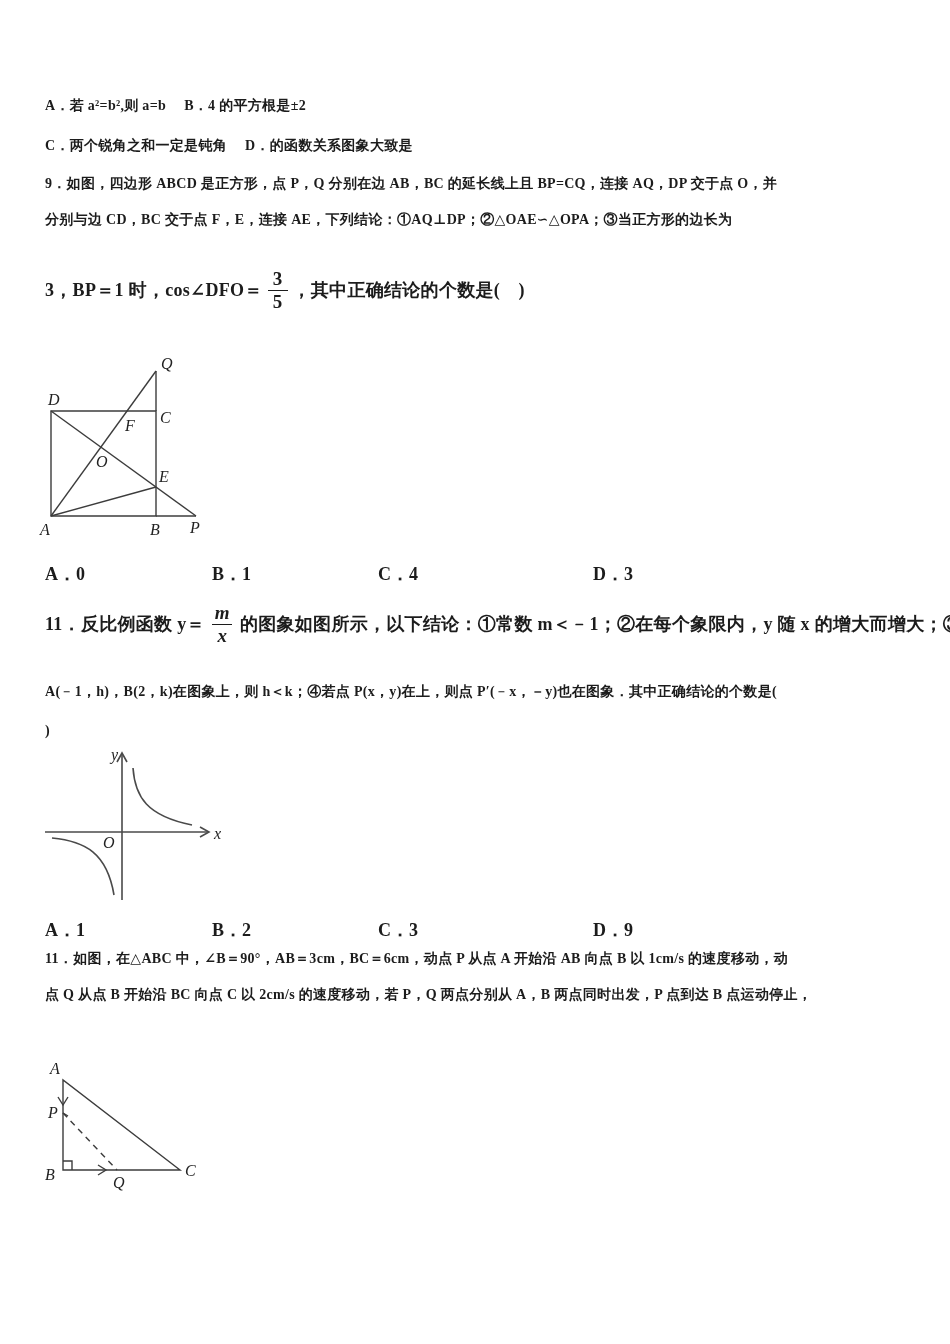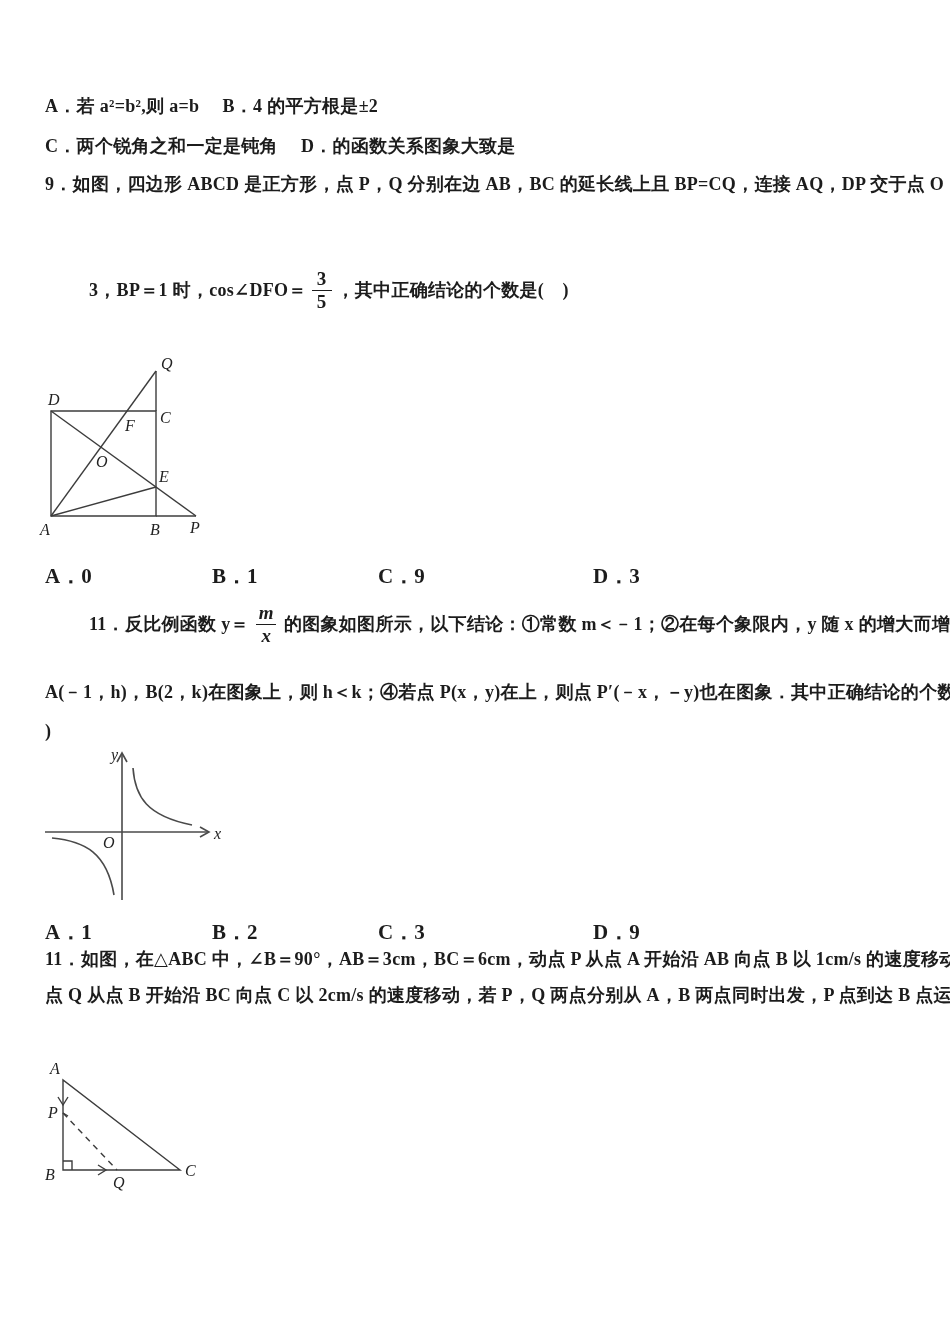--- a/index.html
+++ b/index.html
@@ -10,53 +10,52 @@
     height: 1344px;
     background: #ffffff;
     font-family: "Liberation Serif", "DejaVu Serif", serif;
     color: #1c1c1c;
     overflow: hidden;
   }
   .line {
     position: absolute;
     left: 45px;
     white-space: nowrap;
-    font-size: 18px;
+    font-size: 14px;
     font-weight: bold;
     letter-spacing: 0.3px;
     line-height: 22px;
   }
   .fracline {
     position: absolute;
     left: 45px;
     display: flex;
     align-items: center;
     white-space: nowrap;
     font-size: 18px;
     font-weight: bold;
     letter-spacing: 0.3px;
-    margin-left: 44px;
   }
   .frac {
     display: inline-flex;
     flex-direction: column;
     align-items: center;
     margin: 0 5px;
     font-size: 19px;
     font-weight: bold;
     line-height: 1.15;
   }
   .frac .num { padding: 0 5px; }
   .frac .den { border-top: 1.6px solid #1c1c1c; padding: 0 5px; }
   .frac .it { font-style: italic; }
   .optrow { position: absolute; left: 0; top: 0; width: 950px; height: 24px; }
   .optrow span {
     position: absolute;
     white-space: nowrap;
-    font-size: 21px;
+    font-size: 18px;
     font-weight: bold;
   }
   .optrow span:nth-child(1) { left: 45px; }
   .optrow span:nth-child(2) { left: 212px; }
   .optrow span:nth-child(3) { left: 378px; }
   .optrow span:nth-child(4) { left: 545px; margin-left: 48px; }
   .fig { position: absolute; }
   .fig svg text {
     font-family: "Liberation Serif", "DejaVu Serif", serif;
     font-style: italic;
@@ -67,20 +66,21 @@
 </style>
 </head>
 <body>
 
 <div id="page">
 
   <div class="line" style="top:95px">A．若 a²=b²,则 a=b　 B．4 的平方根是±2</div>
   <div class="line" style="top:135px">C．两个锐角之和一定是钝角　 D．的函数关系图象大致是</div>
 
   <div class="line" style="top:173px">9．如图，四边形 ABCD 是正方形，点 P，Q 分别在边 AB，BC 的延长线上且 BP=CQ，连接 AQ，DP 交于点 O，并</div>
+  <div class="line" style="top:209px">分别与边 CD，BC 交于点 F，E，连接 AE，下列结论：①AQ⊥DP；②△OAE∽△OPA；③当正方形的边长为</div>
 
   <div class="fracline" style="top:268px">
     <span>3，BP＝1 时，cos∠DFO＝</span>
     <span class="frac">
       <span class="num">3</span>
       <span class="den">5</span>
     </span>
     <span>，其中正确结论的个数是(　)</span>
   </div>
 
@@ -105,21 +105,21 @@
       <text x="131" y="129">E</text>
       <text x="12" y="182">A</text>
       <text x="122" y="182">B</text>
       <text x="162" y="180">P</text>
     </svg>
   </div>
 
   <div class="optrow" style="top:562px">
     <span>A．0</span>
     <span>B．1</span>
-    <span>C．9</span>
+    <span>C．4</span>
     <span>D．3</span>
   </div>
 
   <div class="fracline" style="top:602px">
     <span>11．反比例函数 y＝</span>
     <span class="frac">
       <span class="num it">m</span>
       <span class="den it">x</span>
     </span>
     <span>的图象如图所示，以下结论：①常数 m＜﹣1；②在每个象限内，y 随 x 的增大而增大；③若点</span>

